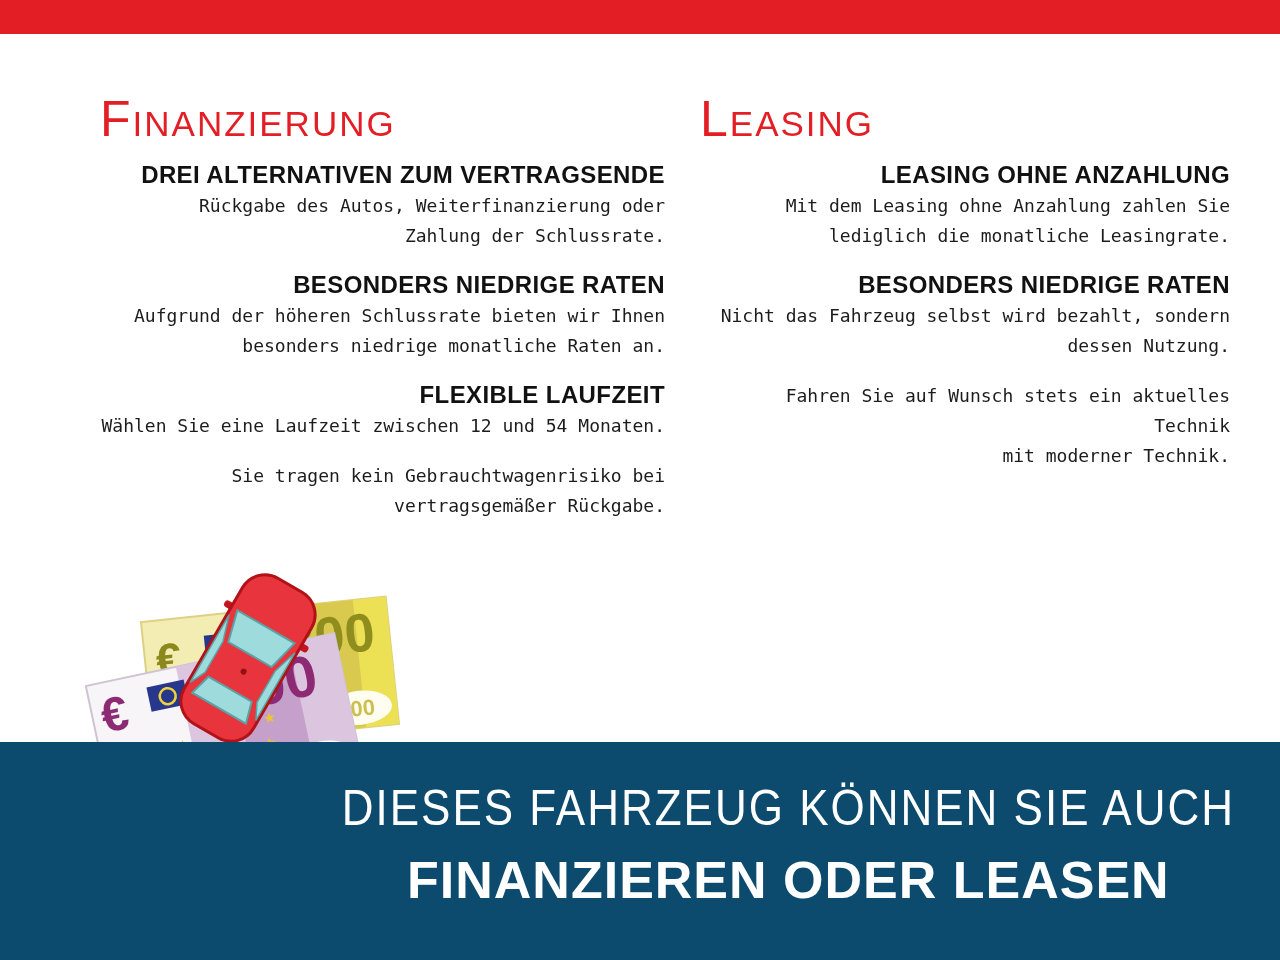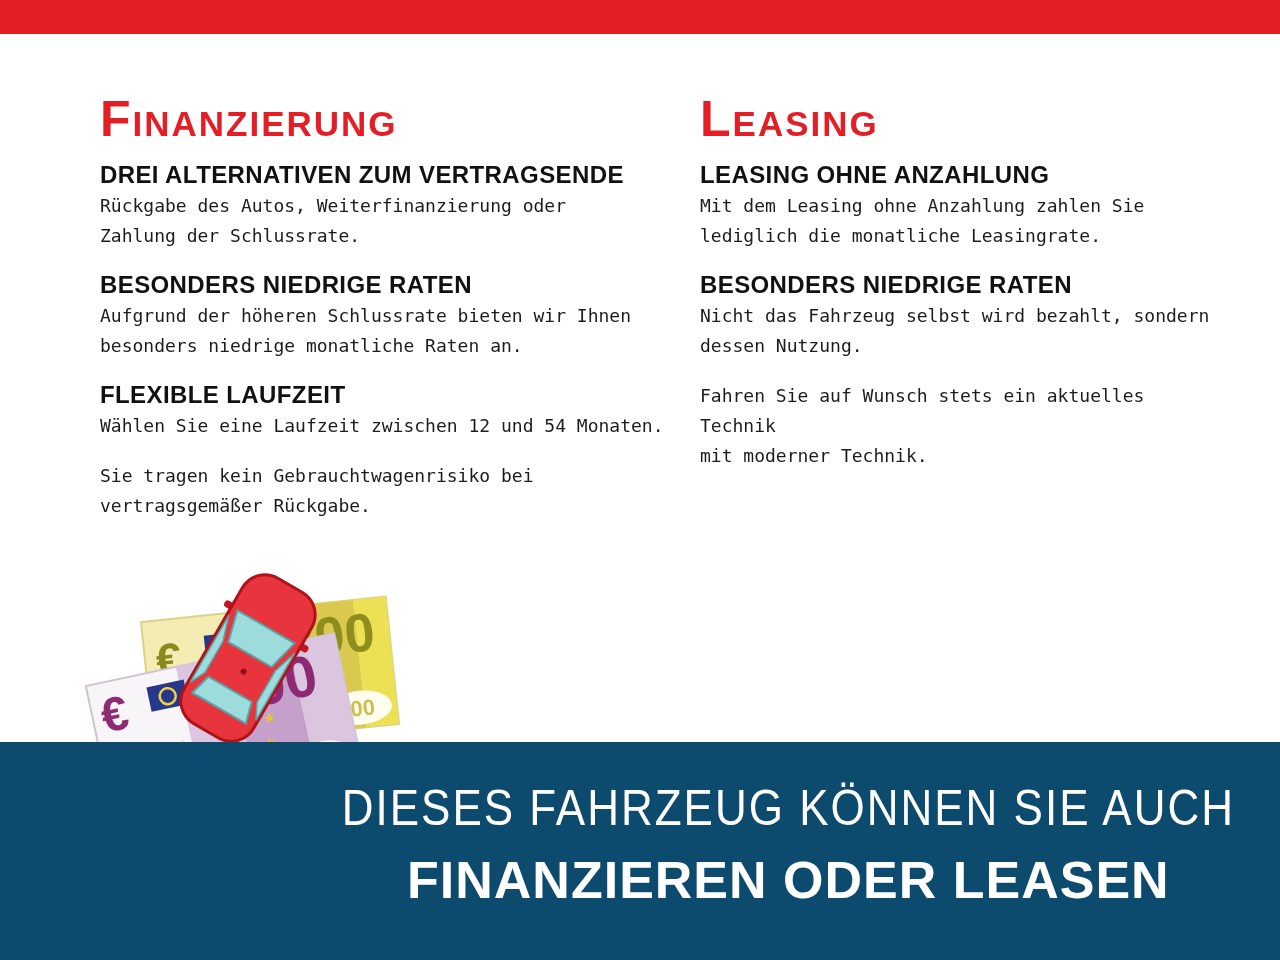--- a/index.html
+++ b/index.html
@@ -11,27 +11,27 @@
   .top-bar{
     position:absolute;left:0;top:0;width:1280px;height:34px;
     background:#e31e25;
   }
   .col{position:absolute;top:93px;}
   .col-left{left:100px;width:565px;}
   .col-right{left:700px;width:530px;}
   .col-title{
     margin:0 0 16px 0;
     font-variant:small-caps;
-    font-weight:700;
+    font-weight:400;
     font-size:50px;
     line-height:52px;
     letter-spacing:2px;
     color:#e31e25;
   }
-  .section{margin-bottom:20px;}
+  .section{margin-bottom:20px;text-align:right;}
   .section-heading{
     margin:0;
     font-size:24px;
     font-weight:800;
     letter-spacing:0.4px;
     line-height:28px;
     color:#111111;
   }
   .section-body{
     margin:2px 0 0 0;

